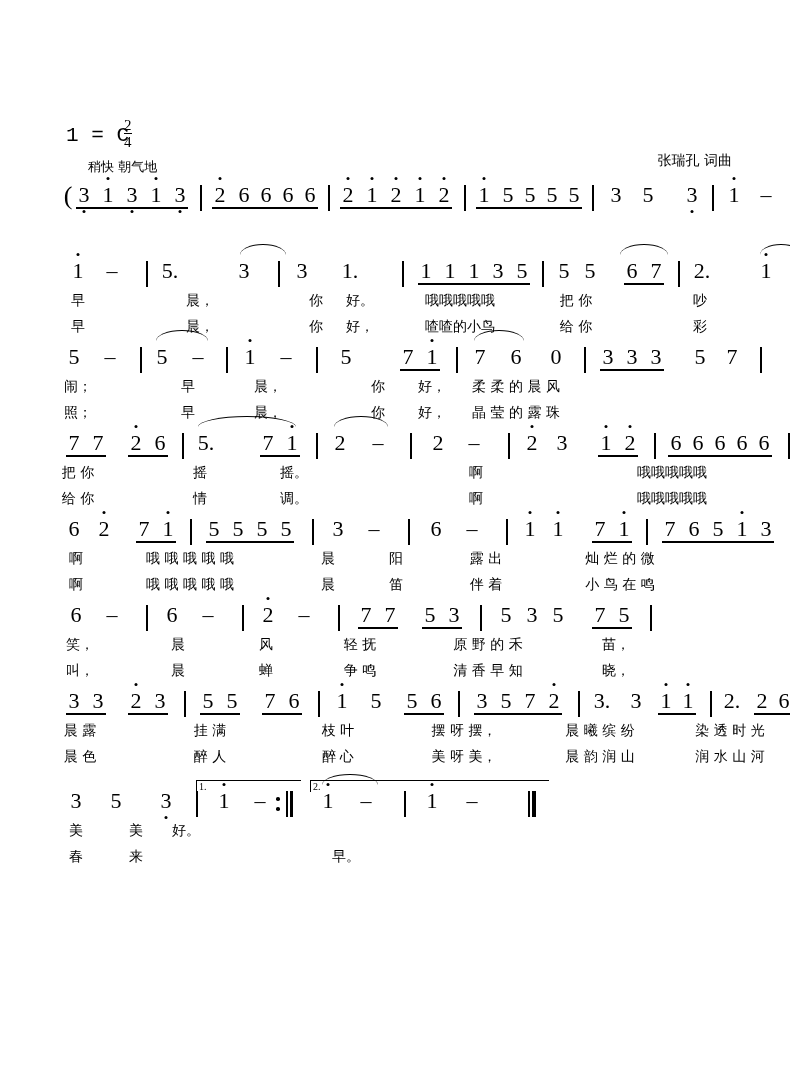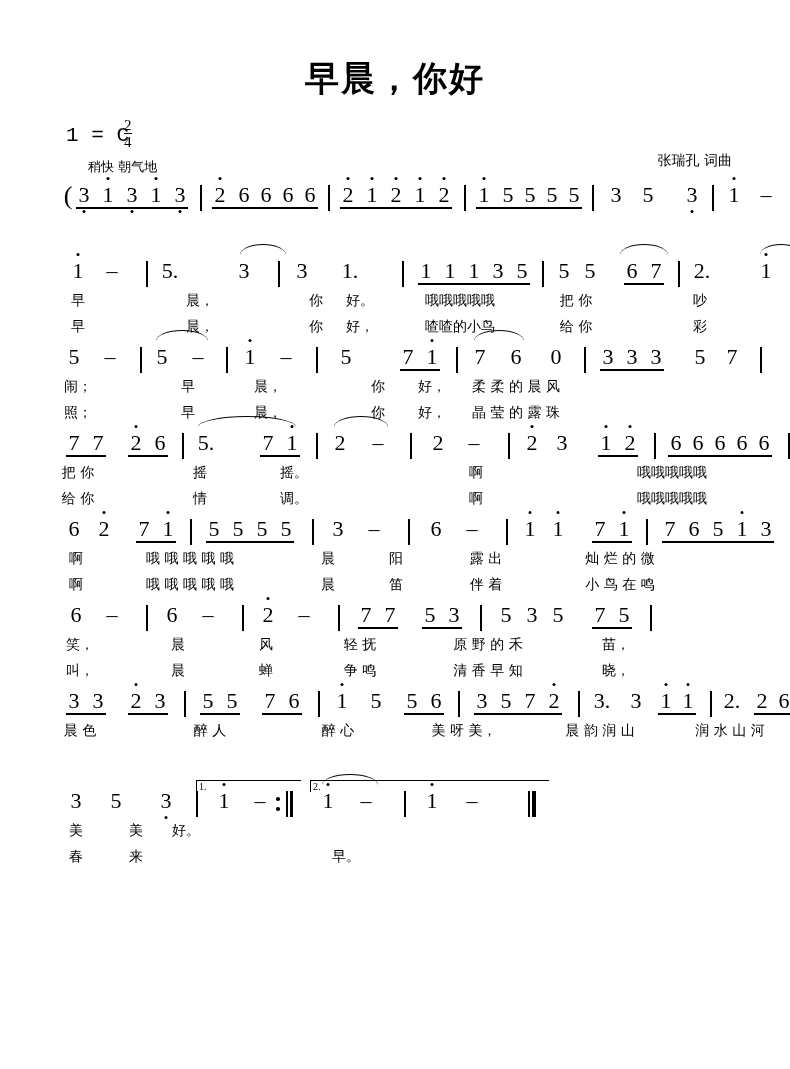--- a/index.html
+++ b/index.html
@@ -193,21 +193,20 @@
     top: 0px;
     font-family: "Liberation Serif", serif;
     font-size: 10px;
   }
 </style>
 </head>
 <body>
 
 <div id="sheet">
 
-  <div class="title">早晨，你好</div>
 
   <div class="keysig">1 = C</div>
 
   <div class="meter">
     <span class="num">2</span>
     <span class="den">4</span>
   </div>
 
   <div class="tempo">稍快 朝气地</div>
   <div class="composer">张瑞孔 词曲</div>
@@ -641,23 +640,31 @@
 
       <span class="bar" style="left:650px;"></span>
 
       <span class="n" style="left:672px;">2.</span>
       <span class="n" style="left:702px;">2</span>
       <span class="n" style="left:724px;">6</span>
 
       <span class="beam" style="left:694px; top:25px; width:60px;"></span>
     </div>
     <div class="lyricrow">
+      <span class="ly" style="left:20px;">晨 露</span>
+      <span class="ly" style="left:150px;">挂 满</span>
+      <span class="ly" style="left:278px;">枝 叶</span>
+      <span class="ly" style="left:404px;">摆 呀 摆，</span>
+      <span class="ly" style="left:540px;">晨 曦 缤 纷</span>
+      <span class="ly" style="left:670px;">染 透 时 光</span>
+    </div>
+    <div class="lyricrow">
       <span class="ly" style="left:20px;">晨 色</span>
       <span class="ly" style="left:150px;">醉 人</span>
-      <span class="ly" style="left:278px;">醉 心</span>
+      <span class="ly" style="left:278px;font-family:Liberation Serif, serif;">醉 心</span>
       <span class="ly" style="left:404px;">美 呀 美，</span>
       <span class="ly" style="left:540px;">晨 韵 润 山</span>
       <span class="ly" style="left:670px;">润 水 山 河</span>
     </div>
   </div>
 
   <div class="system" style="top:774px;">
     <div class="volta" style="left:136px; top:6px; width:104px;">
       <span>1.</span>
     </div>

